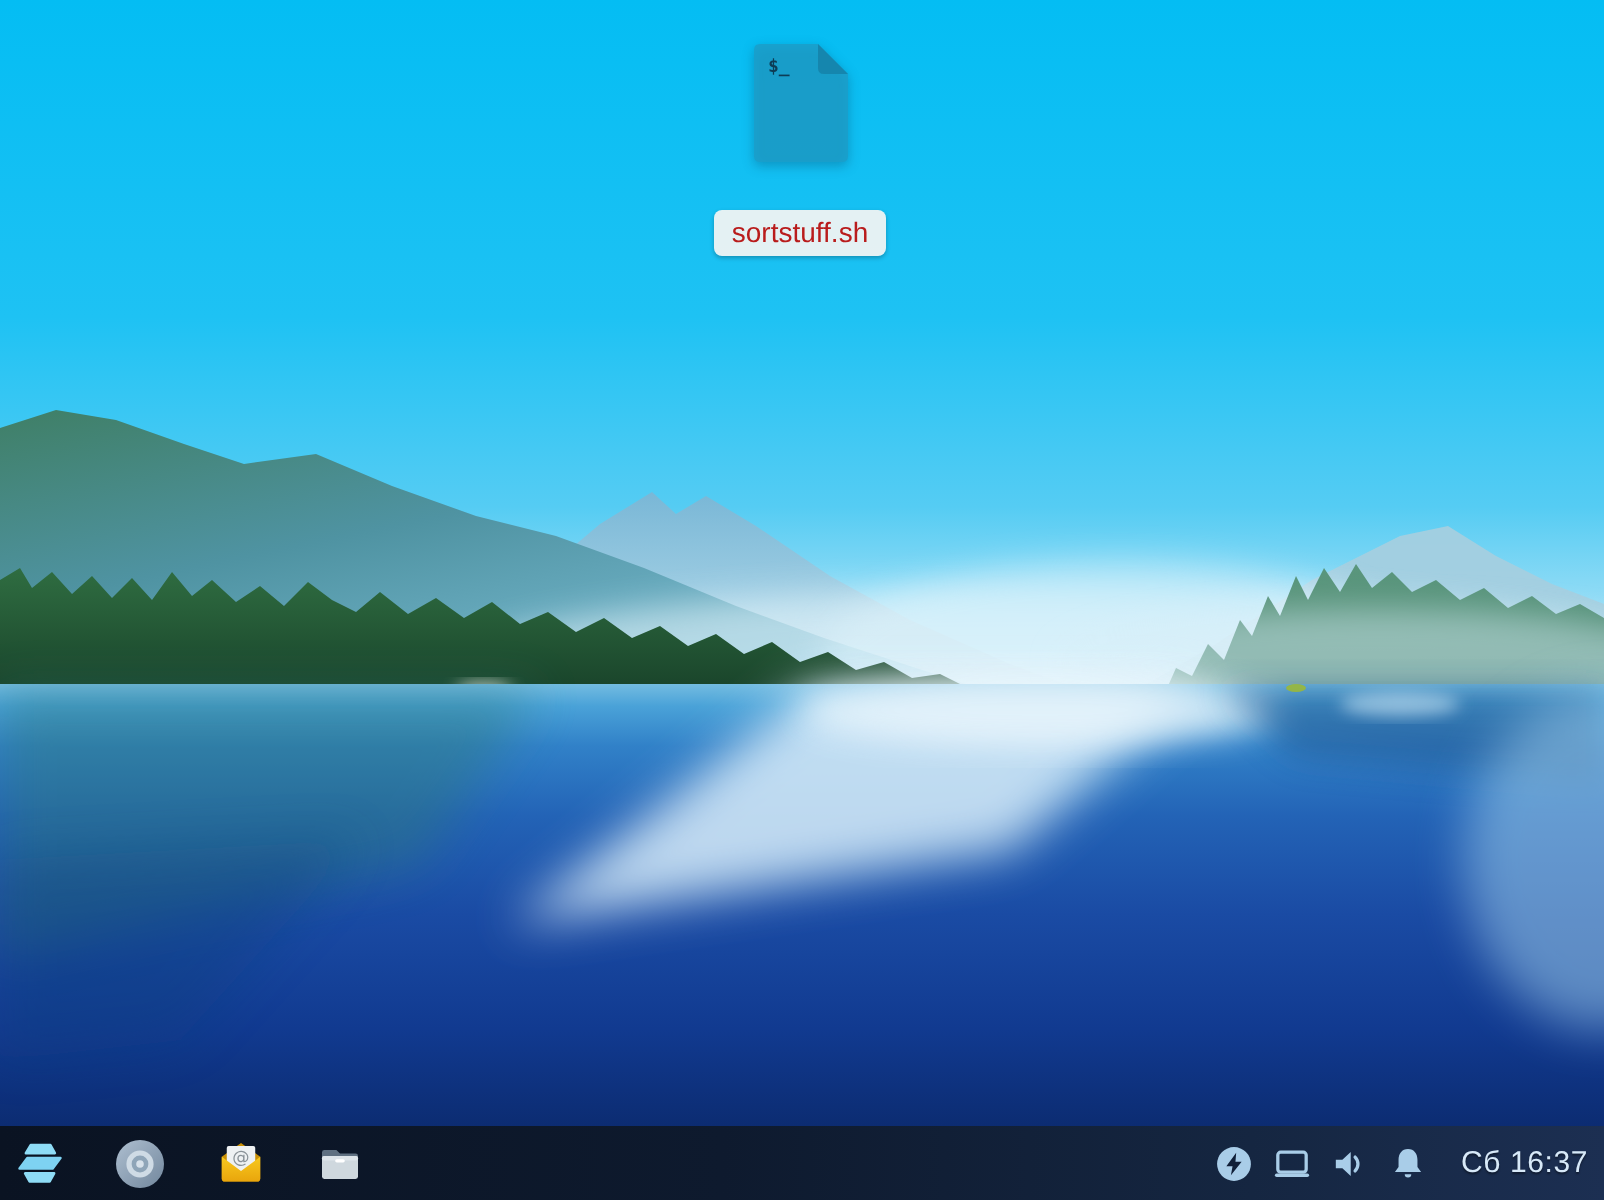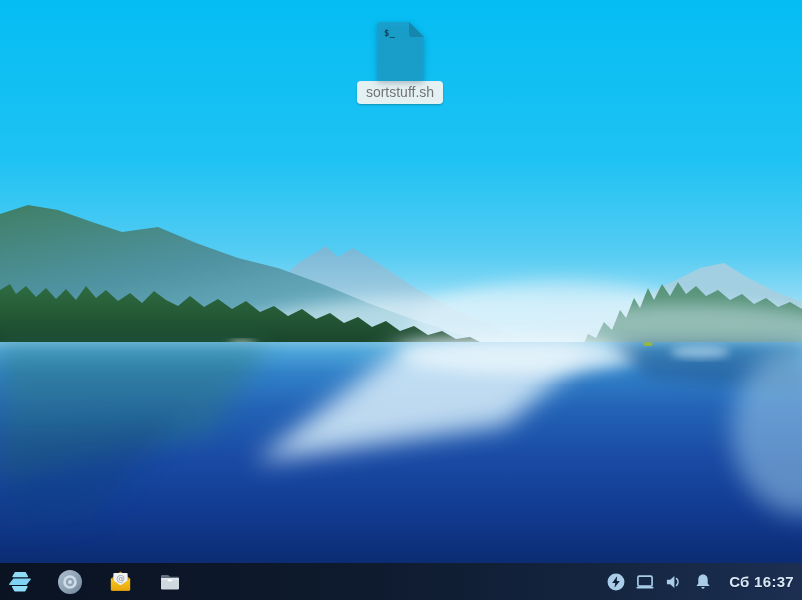--- a/index.html
+++ b/index.html
@@ -7,34 +7,34 @@
   .stage{position:relative;width:802px;height:600px;overflow:hidden;background:#04bdf3;}
 
   
   .wallpaper{position:absolute;left:0;top:0;width:802px;height:563px;}
   .wallpaper svg{display:block;width:100%;height:100%;}
 
   
   .desktop-icon{position:absolute;left:350px;top:22px;width:100px;
     display:flex;flex-direction:column;align-items:center;cursor:default;}
   .file-glyph{filter:drop-shadow(0 2px 3px rgba(0,30,60,.30));}
-  .icon-label{margin-top:0;background:rgba(246,245,243,.92);color:#737373;
+  .icon-label{margin-top:24px;background:rgba(246,245,243,.92);color:#b91c1c;
     font-size:14px;line-height:18px;padding:2px 9px 3px;border-radius:4px;
     box-shadow:0 1px 2px rgba(0,0,0,.25);white-space:nowrap;}
 
   
   .taskbar{position:absolute;left:0;bottom:0;width:802px;height:37px;
     background:linear-gradient(90deg,#0a1322 0%,#0e1a2e 45%,#152641 78%,#1c2f52 100%);
     display:flex;align-items:center;}
   .launchers{display:flex;align-items:center;gap:22px;padding-left:6px;}
   .launcher{width:28px;height:28px;display:flex;align-items:center;justify-content:center;
     border-radius:4px;cursor:pointer;}
   .tray{margin-left:auto;display:flex;align-items:center;gap:9px;padding-right:8px;}
   .tray-icon{width:20px;height:20px;display:flex;align-items:center;justify-content:center;cursor:pointer;}
-  .clock{margin-left:7px;color:#d7e9f8;font-size:15px;font-weight:bold;
+  .clock{margin-left:7px;color:#d7e9f8;font-size:15px;font-weight:normal;
     letter-spacing:.3px;cursor:pointer;text-shadow:0 1px 1px rgba(0,0,0,.4);}
 </style>
 </head>
 <body>
 
 <div class="stage">
 
   <div class="wallpaper">
     <svg viewBox="0 0 802 563" preserveAspectRatio="none">
       <defs>

